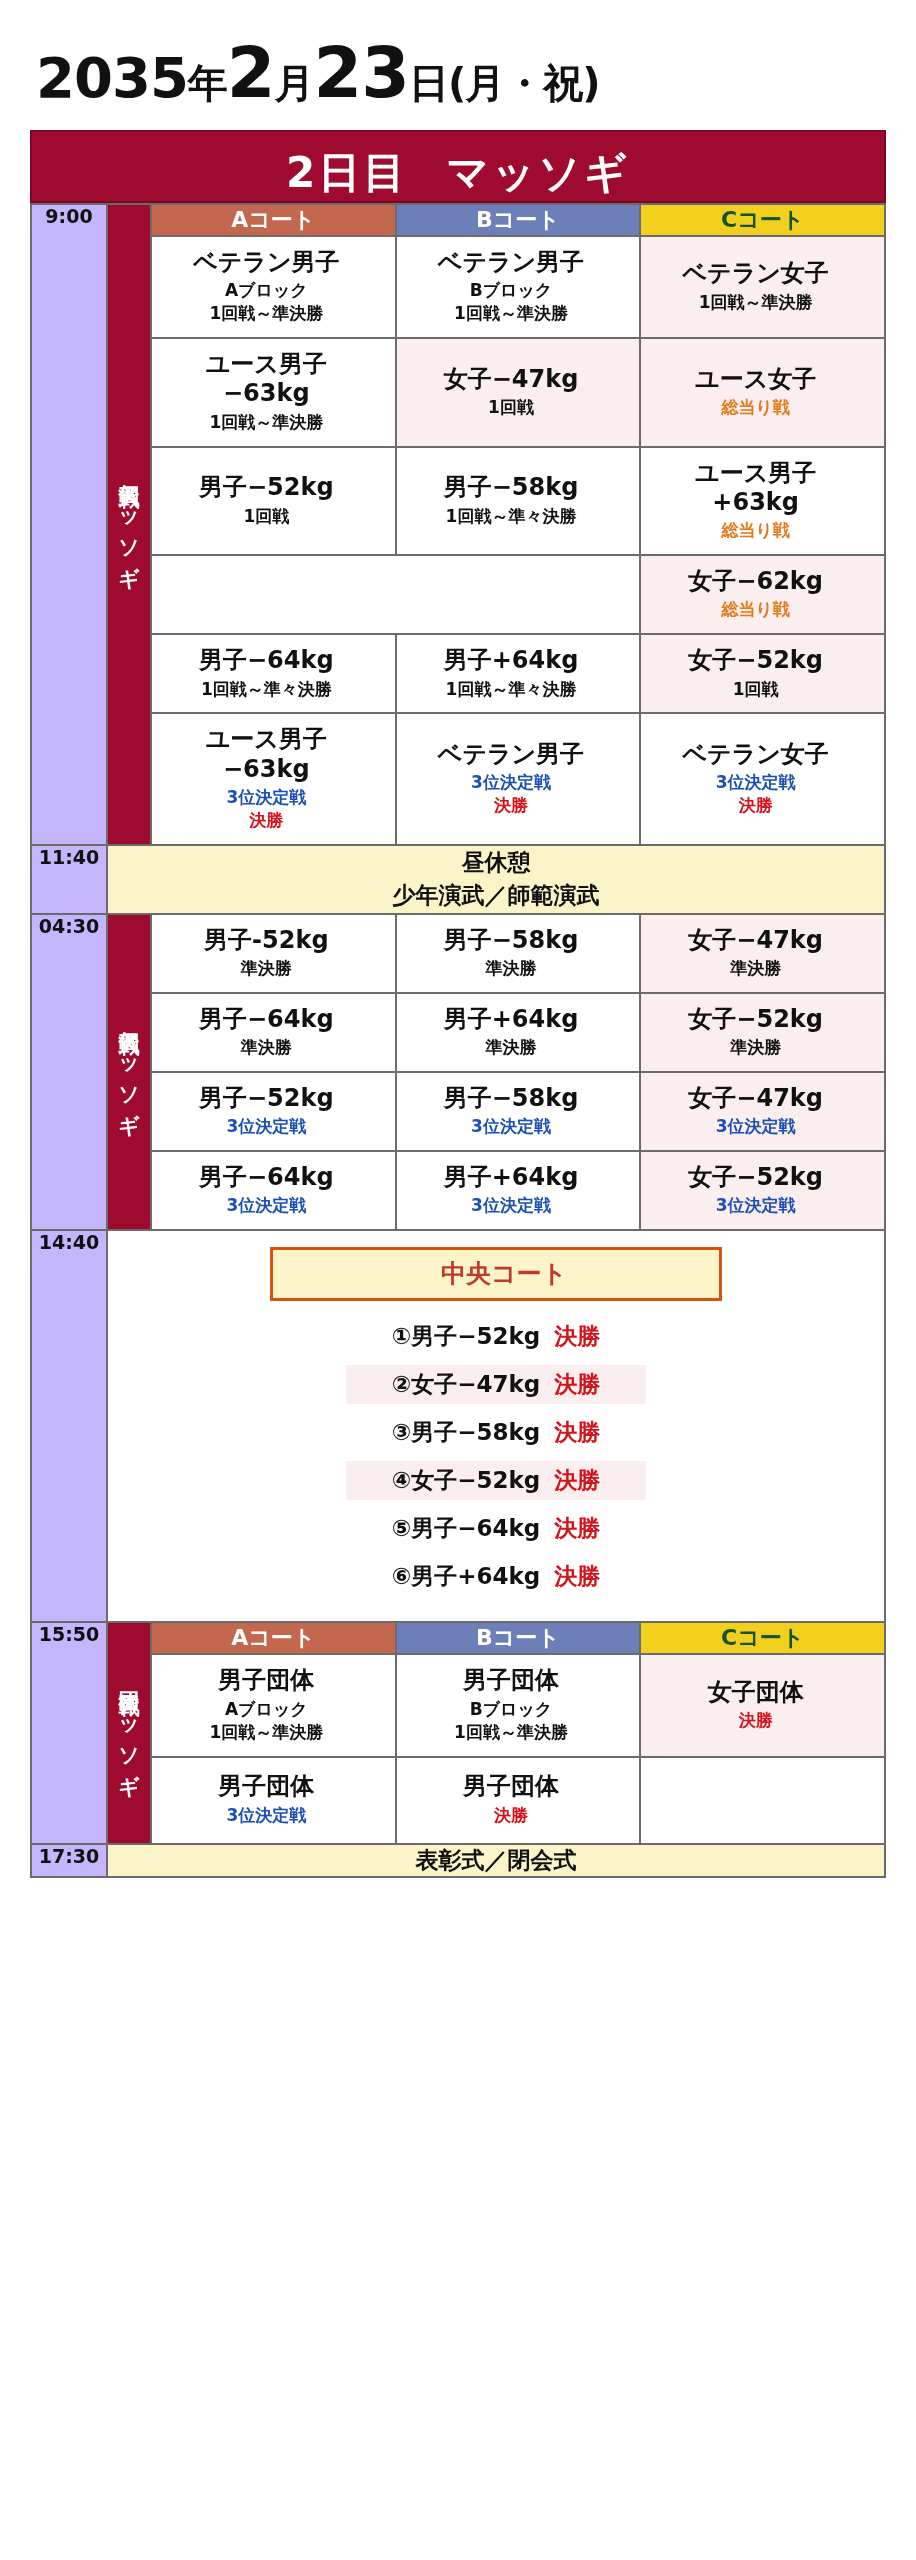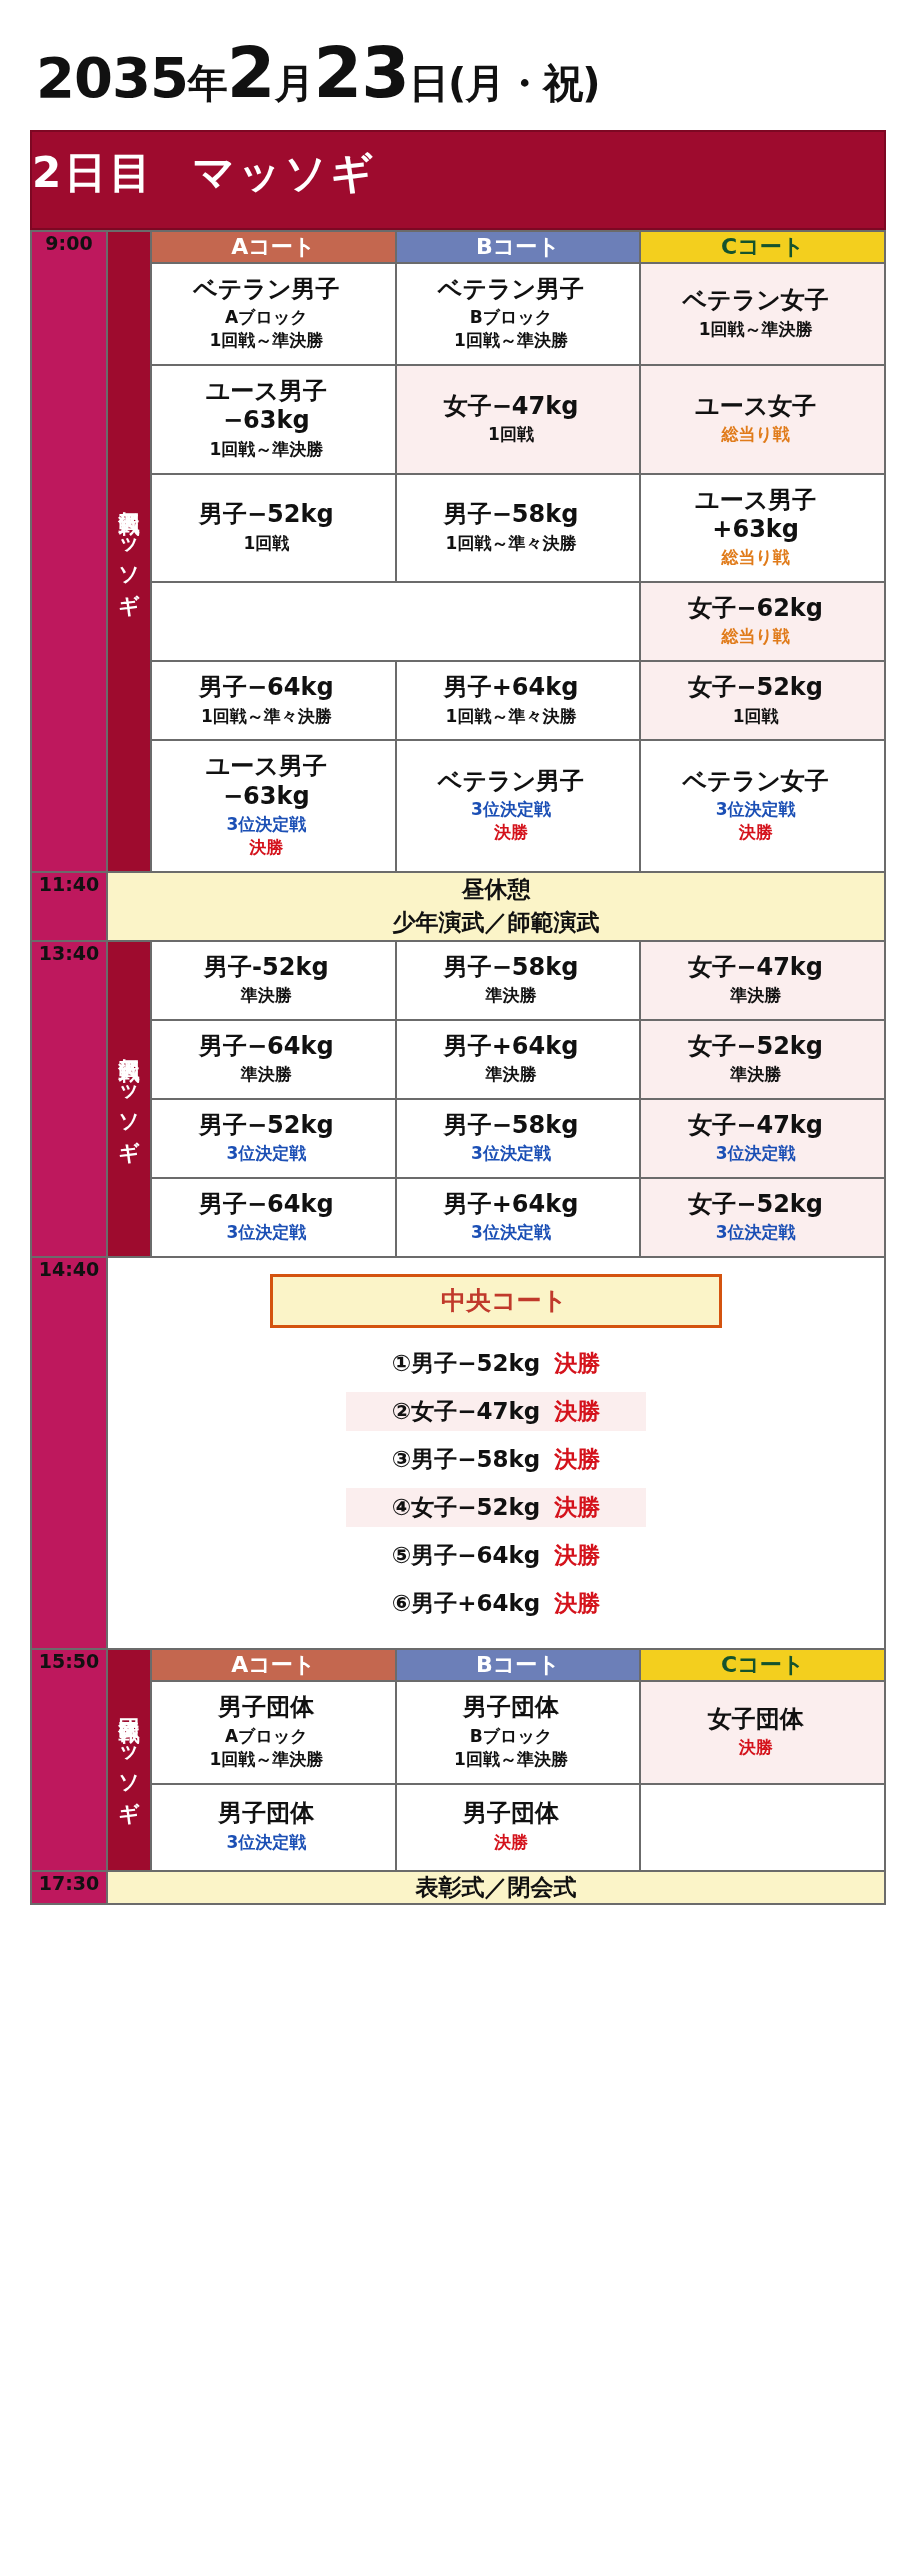--- a/index.html
+++ b/index.html
@@ -23,25 +23,25 @@
     margin:0 0 22px 6px;
   }
   .d-year{font-size:56px;line-height:1;}
   .d-kanji{font-size:40px;line-height:1;}
   .d-big{font-size:70px;line-height:1;}
   .d-paren{font-size:40px;line-height:1;}
   
   .title-band{
     background:#9e0b2e;
     color:#ffffff;
-    text-align:left;
+    text-align:center;
     font-size:42px;
     font-weight:bold;
     letter-spacing:3px;
-    padding:13px 0 27px 0;
+    padding:13px 0 0 0;
     border:2px solid #7d0823;
     box-sizing:border-box;
   }
   .title-band .gap{display:inline-block;width:38px;}
   
   table.sched{
     border-collapse:collapse;
     width:100%;
     table-layout:fixed;
   }
@@ -53,21 +53,21 @@
   }
   .col-time{width:76px;}
   .col-side{width:44px;}
   .colA,.colB,.colC{width:auto;}
   .timecell{
     font-size:19px;
     font-weight:bold;
     vertical-align:top !important;
     text-align:center;
     padding-top:7px;
-    background:#be185d;
+    background:#c4b5fd;
     border-right:2px solid #6b6b6b;
   }
   .sidecell{
     background:#9e0b2e;
     color:#fff;
     font-weight:bold;
     font-size:21px;
     width:44px;
     padding:6px 0;
   }
@@ -294,21 +294,21 @@
 
     <tr>
       <td class="timecell">11:40</td>
       <td class="lunch" colspan="4">
         <div>昼休憩</div>
         <div>少年演武／師範演武</div>
       </td>
     </tr>
 
     <tr>
-      <td class="timecell" rowspan="4">13:40</td>
+      <td class="timecell" rowspan="4">04:30</td>
       <td class="sidecell" rowspan="4">
         <span class="vert">個人戦マッソギ</span>
       </td>
       <td>
             <div class="blk">
         <div class="t1">男子-52kg</div>
         <div class="t2">準決勝</div>
       </div>
           </td>
       <td>

